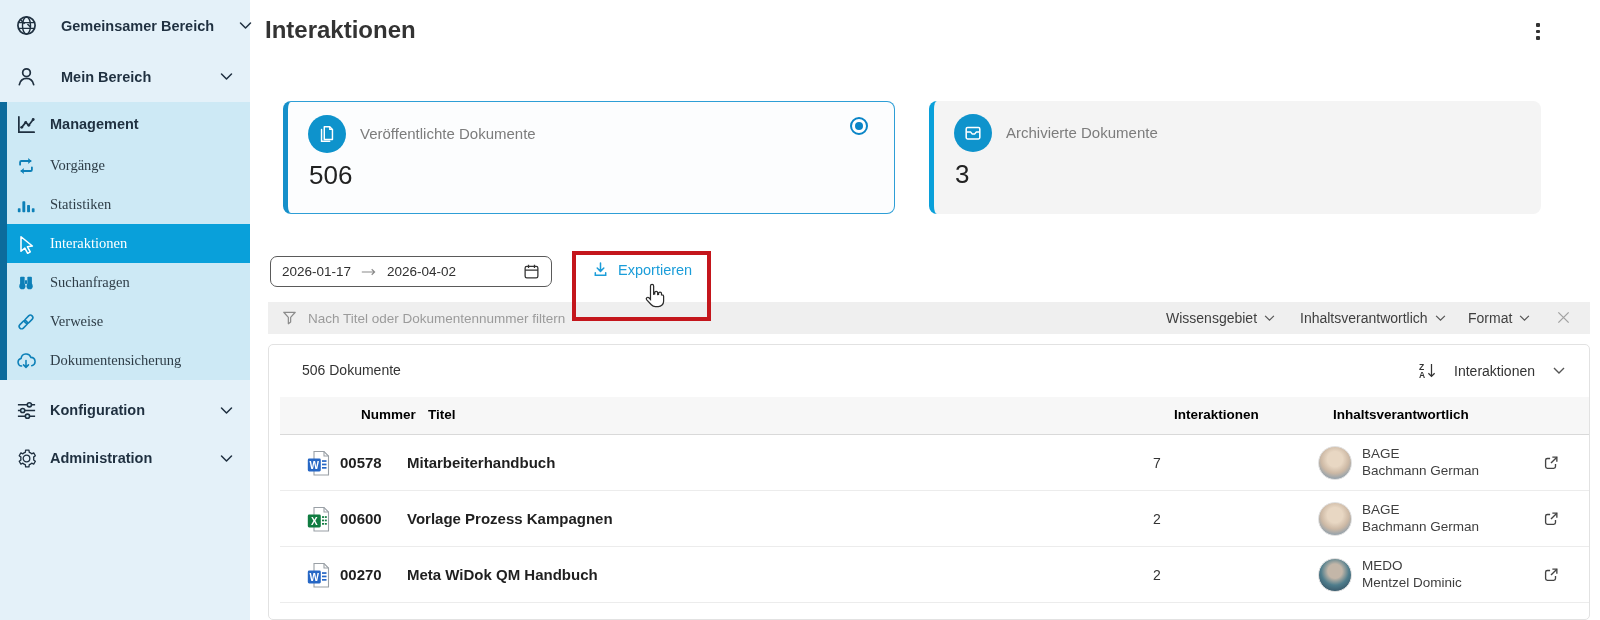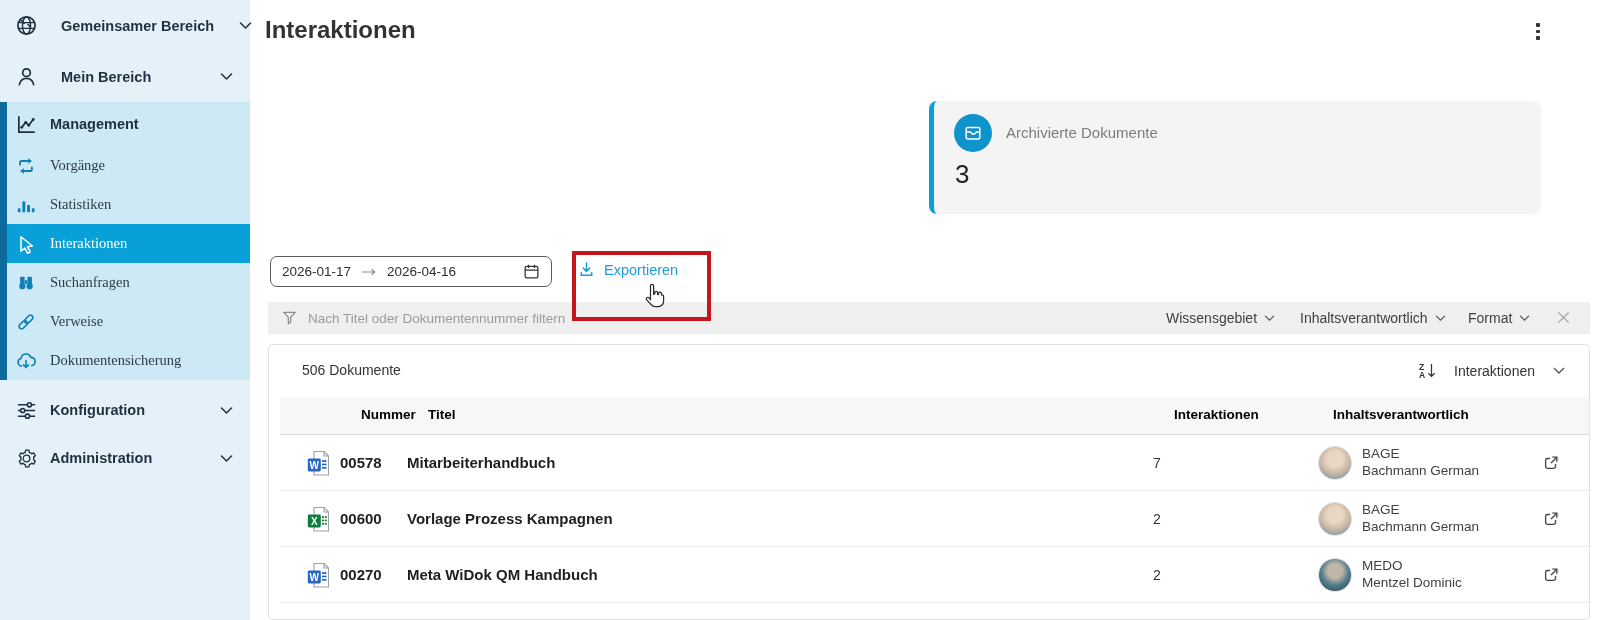--- a/index.html
+++ b/index.html
@@ -38,21 +38,21 @@
   .card-arc { left:929px; background:#f4f4f4; border-left:5px solid #09a0da; }
   .card-icon { position:absolute; left:20px; top:13px; width:38px; height:38px; border-radius:50%; background:#0e93cc; display:flex; align-items:center; justify-content:center; }
   .card-label { position:absolute; left:72px; top:23px; font-size:15px; color:#7c7c7c; }
   .card-value { position:absolute; left:21px; top:58px; font-size:26px; color:#222; }
   .radio { position:absolute; right:26px; top:15px; width:18px; height:18px; border:2px solid #0a85c7; border-radius:50%; background:#fff; display:flex; align-items:center; justify-content:center; }
   .radio::after { content:""; width:8px; height:8px; border-radius:50%; background:#0a85c7; }
 
   
   .datebox { position:absolute; left:270px; top:256px; width:282px; height:31px; border:1px solid #5a5a5a; border-radius:7px; display:flex; align-items:center; padding:0 11px; gap:9px; font-size:13.5px; color:#2f2f2f; background:#fff; }
   .datebox .spacer { flex:1; }
-  .export-btn { position:absolute; left:578px; top:261px; display:flex; align-items:center; gap:9px; color:#1b9dd9; font-size:14.5px; cursor:pointer; }
+  .export-btn { position:absolute; left:592px; top:261px; display:flex; align-items:center; gap:9px; color:#1b9dd9; font-size:14.5px; cursor:pointer; }
 
   .annotation-box { position:absolute; left:572px; top:251px; width:139px; height:70px; border:4px solid #c4161c; z-index:40; pointer-events:none; }
   .cursor-hand { position:absolute; left:642px; top:281px; z-index:50; pointer-events:none; }
 
   
   .filterbar { position:absolute; left:268px; top:302px; width:1322px; height:32px; background:#efefef; border-radius:0; display:flex; align-items:center; padding:0 14px; }
   .funnel { color:#8c8c8c; display:flex; margin-right:11px; }
   .filter-input { border:none; background:transparent; outline:none; font-size:13.5px; color:#444; width:330px; font-family:"Liberation Sans",sans-serif; }
   .filter-input::placeholder { color:#9b9b9b; }
   .fdrop { position:absolute; display:flex; align-items:center; gap:7px; font-size:14px; color:#3f3f3f; cursor:pointer; }
@@ -238,40 +238,52 @@
     </div>
   </aside>
 
   <h1 class="page-title">Interaktionen</h1>
   <div class="kebab">
     <div class="dot"></div>
       <div class="dot"></div>
       <div class="dot"></div>
   </div>
 
+  <div class="card card-pub">
+    <span class="card-icon">
+      <svg width="20" height="20" viewBox="0 0 22 22">
+          <path d="M8 3h6l3 3v11H8z" fill="none" stroke="#fff" stroke-width="1.6" stroke-linejoin="round"></path>
+          <path d="M14 3v3h3" fill="none" stroke="#fff" stroke-width="1.4"></path>
+          <path d="M5 6v13h9" fill="none" stroke="#fff" stroke-width="1.6" stroke-linecap="round"></path>
+        </svg>
+    </span>
+    <span class="card-label">Veröffentlichte Dokumente</span>
+    <span class="radio"></span>
+    <span class="card-value">506</span>
+  </div>
 
   <div class="card card-arc">
     <span class="card-icon">
       <svg width="20" height="20" viewBox="0 0 22 22">
           <rect x="3.5" y="5" width="15" height="12.5" rx="1.5" fill="none" stroke="#fff" stroke-width="1.7"></rect>
           <path d="M3.5 10h5l1.5 2h3l1.5-2h4" fill="none" stroke="#fff" stroke-width="1.7" stroke-linejoin="round"></path>
         </svg>
     </span>
     <span class="card-label">Archivierte Dokumente</span>
     <span class="card-value">3</span>
   </div>
 
   <div class="datebox">
     <span>2026-01-17</span>
     <span style="display:flex;color:#8a8a8a;">
       <svg width="18" height="10" viewBox="0 0 20 10">
           <path d="M2 5h14M13 2l3.2 3L13 8" fill="none" stroke="currentColor" stroke-width="1.3"></path>
         </svg>
     </span>
-    <span>2026-04-16</span>
+    <span>2026-04-02</span>
     <span class="spacer"></span>
     <span style="display:flex;color:#333;">
       <svg width="17" height="17" viewBox="0 0 20 20">
           <rect x="2.5" y="4" width="15" height="13.5" rx="2" fill="none" stroke="currentColor" stroke-width="1.5"></rect>
           <path d="M2.5 8.5h15M6.5 2v4M13.5 2v4" fill="none" stroke="currentColor" stroke-width="1.5"></path>
         </svg>
     </span>
   </div>
 
   <div class="export-btn">

